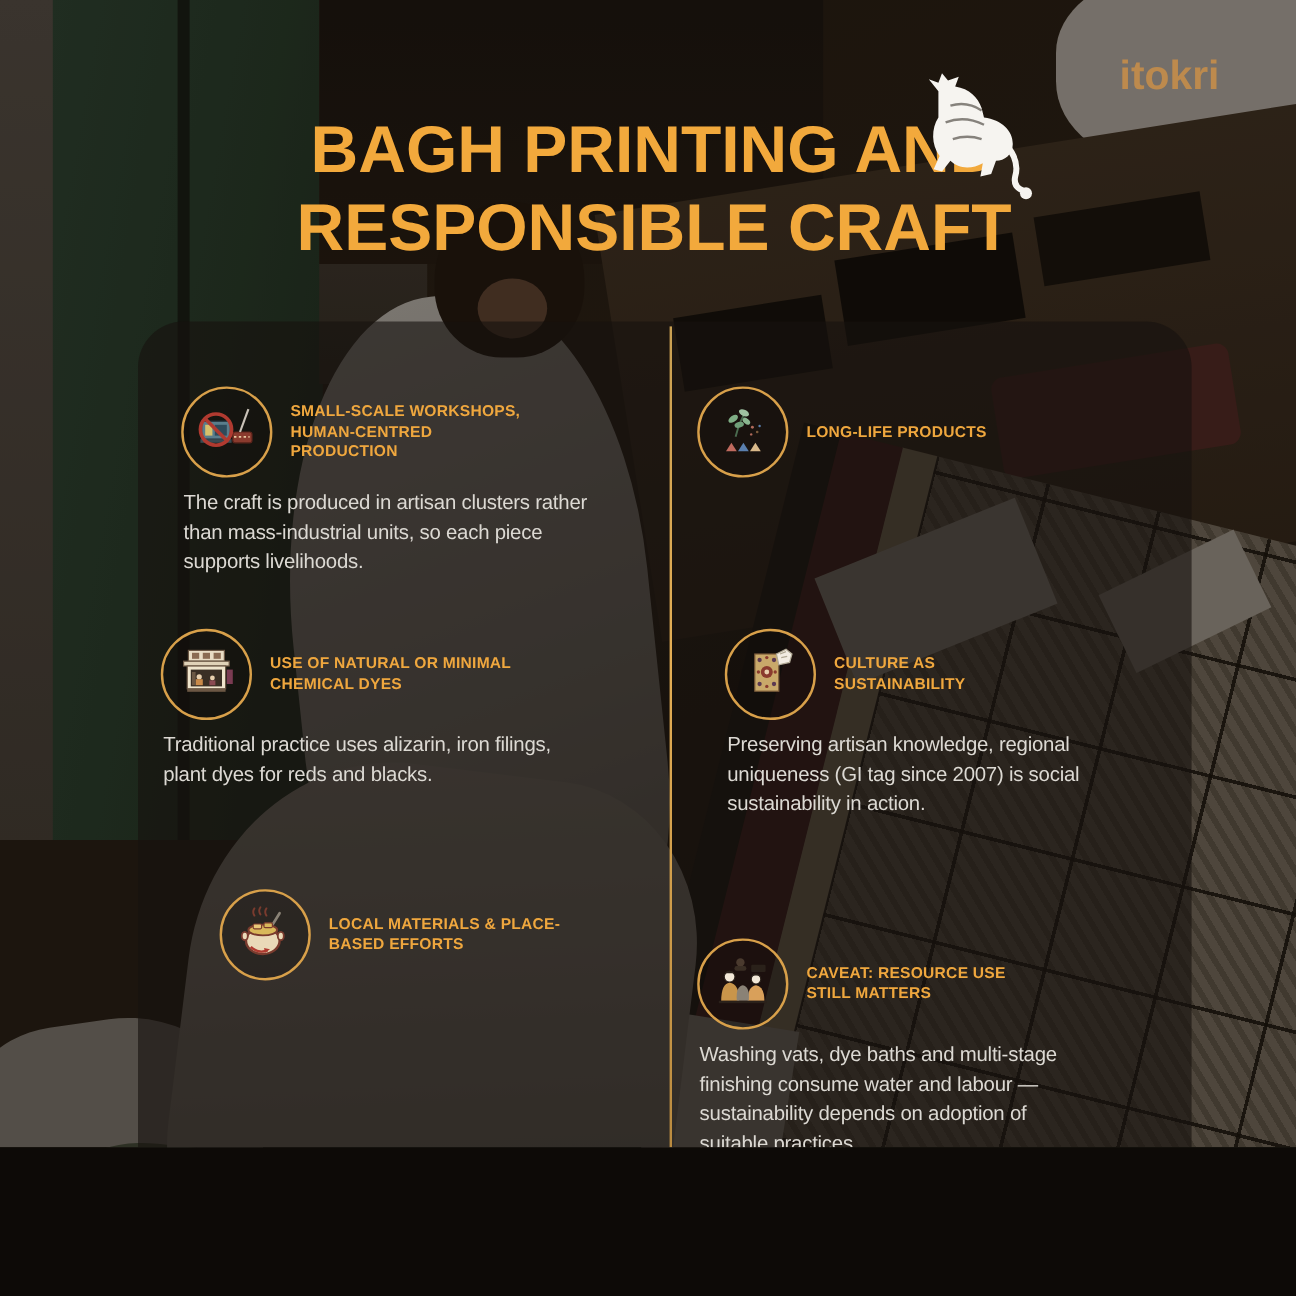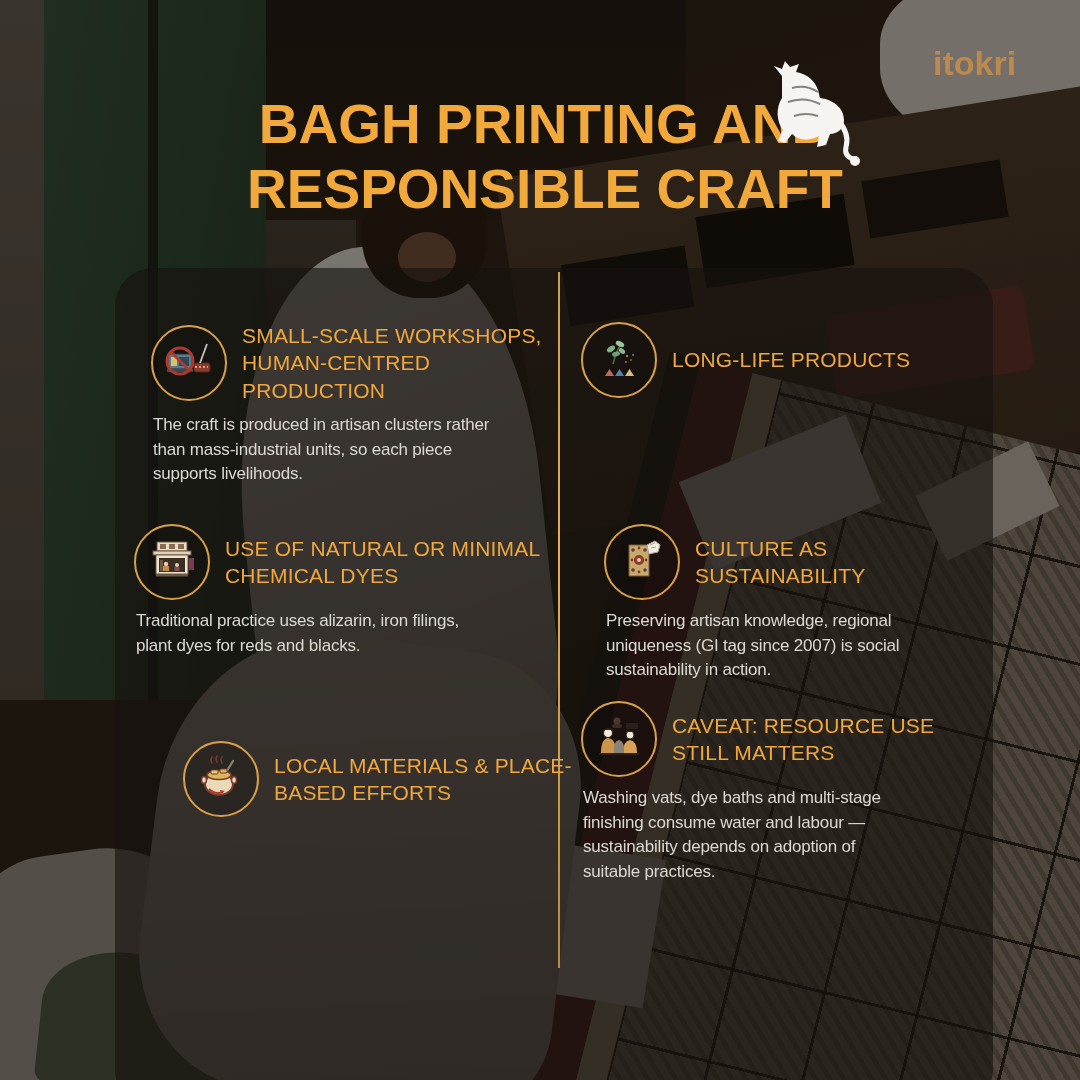--- a/index.html
+++ b/index.html
@@ -1,16 +1,16 @@
 <!DOCTYPE html>
 <html><head>
 <meta charset="utf-8">
 <style>
   html,body{margin:0;padding:0;background:#0d0a07;}
-  .canvas{position:relative;width:1080px;height:1080px;overflow:hidden;
+  .canvas{position:relative;width:1080px;height:956px;overflow:hidden;
           font-family:"Liberation Sans",sans-serif;background:linear-gradient(160deg,#241b12 0%,#2b2016 40%,#1c1410 100%);}
   
   .photo{position:absolute;inset:0;z-index:1;}
   .photo div{position:absolute;}
   .wall-left{left:0;top:0;width:48px;height:780px;background:linear-gradient(180deg,#5f5751,#4a433c);}
   .green-door{left:44px;top:0;width:225px;height:760px;background:linear-gradient(100deg,#2e4a39 0%,#27402f 55%,#1e3326 100%);}
   .door-gap{left:148px;top:0;width:10px;height:760px;background:#131c15;}
   .door-wall-r{left:266px;top:0;width:90px;height:320px;background:linear-gradient(180deg,#4e463e,#3a332c);}
   .back-dark{left:266px;top:0;width:420px;height:220px;background:linear-gradient(180deg,#191310,#241a12);}
   .fabric-white-tr{left:880px;top:-20px;width:210px;height:160px;background:#cfc7c0;border-radius:40% 10% 50% 45%;}
@@ -47,25 +47,25 @@
   .fg{position:absolute;inset:0;z-index:4;}
   .pre{white-space:pre;}
   .logo{position:absolute;left:933px;top:44px;font-size:34px;font-weight:bold;letter-spacing:0px;color:#bd8a4d;}
   .title{position:absolute;left:40px;top:92px;width:1010px;margin:0;text-align:center;
          font-size:55px;line-height:1.19;font-weight:800;letter-spacing:0px;color:#f2a93c;}
   .animal{position:absolute;left:742px;top:50px;z-index:6;}
   .divider{position:absolute;left:558px;top:272px;width:2px;height:696px;background:linear-gradient(180deg,#caa052,#e3ae55 40%,#b98a3f);}
   .section{position:absolute;width:420px;}
   .s-l1{left:151px;top:322px;} .s-r1{left:581px;top:322px;}
   .s-l2{left:134px;top:524px;} .s-r2{left:604px;top:524px;}
-  .s-l3{left:151px;top:741px;margin-left:32px;} .s-r3{left:581px;top:701px;}
+  .s-l3{left:151px;top:741px;margin-left:32px;} .s-r3{left:581px;top:782px;}
   .icon-row{display:flex;align-items:center;gap:15px;}
   .icon-circle{flex:0 0 auto;width:72px;height:72px;border-radius:50%;border:2px solid #d8a04a;
                display:flex;align-items:center;justify-content:center;background:rgba(10,8,6,.25);}
-  .heading{margin:0;font-size:21px;line-height:1.3;font-weight:400;letter-spacing:.2px;color:#efa73e;}
+  .heading{margin:0;font-size:13px;line-height:1.3;font-weight:700;letter-spacing:.2px;color:#efa73e;}
   .body{margin:9px 0 0 2px;font-size:17px;line-height:1.45;letter-spacing:-.2px;color:#dcd9d3;}
 </style>
 </head>
 <body>
 
 <div class="canvas">
 
   <div class="photo">
     <div class="wall-left"></div>
     <div class="green-door"></div>

